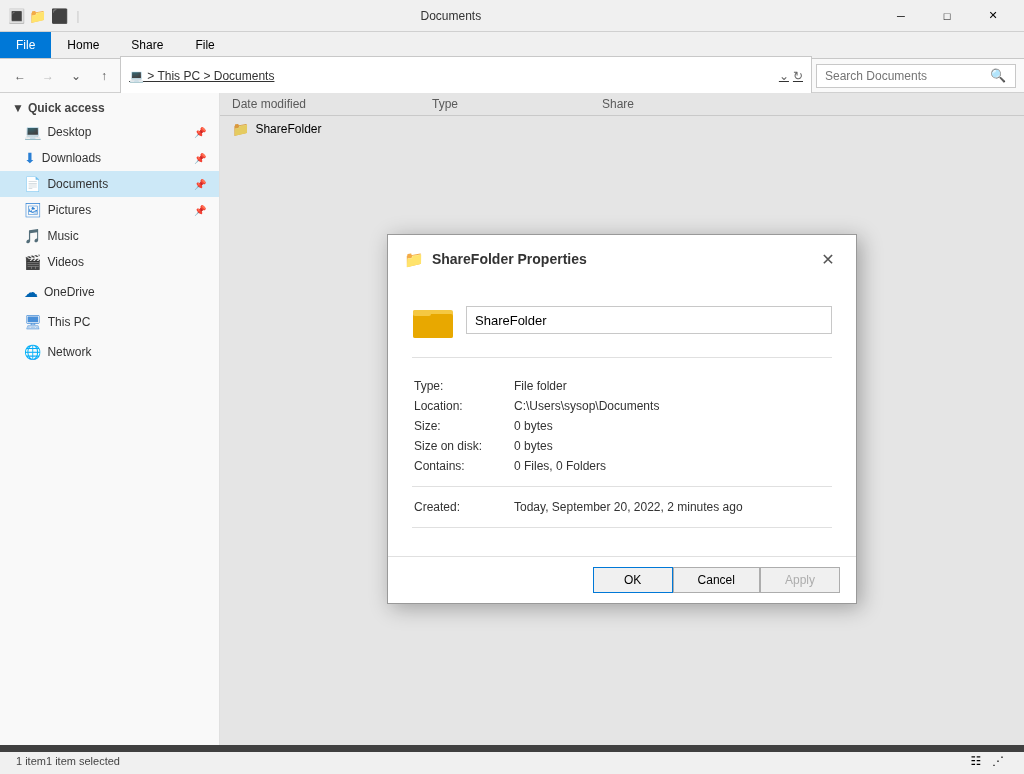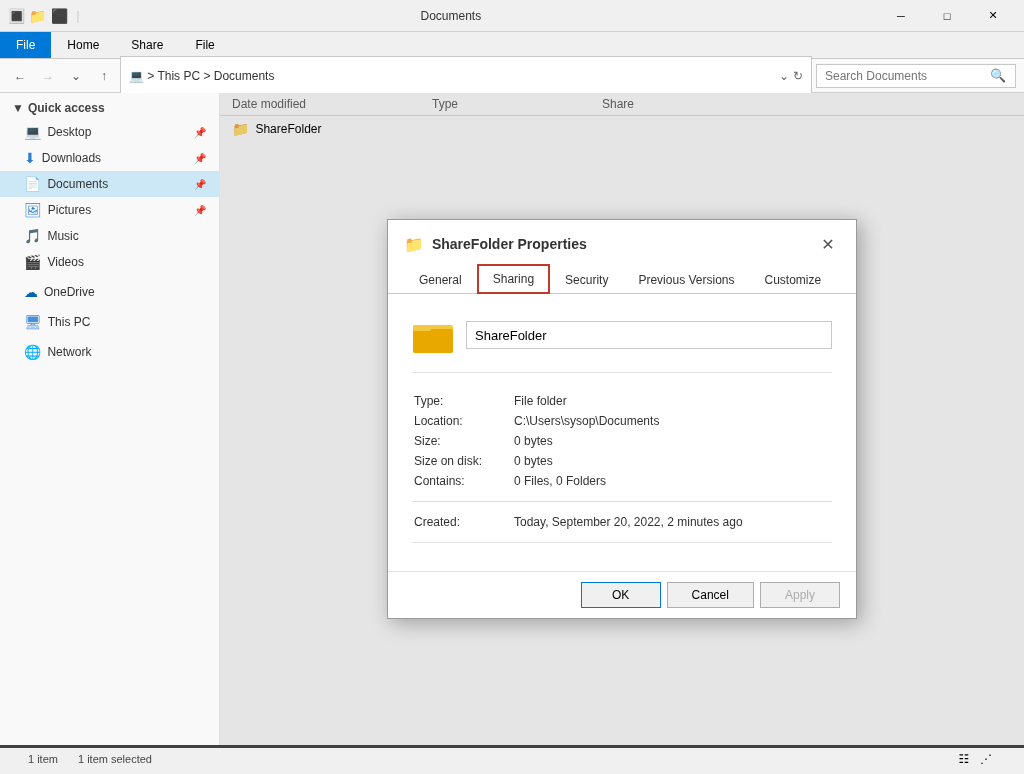--- a/index.html
+++ b/index.html
@@ -46,20 +46,21 @@
     .address-path {
       flex: 1;
       height: 40px;
       border: 1px solid #c8c8c8;
       background: white;
       display: flex;
       align-items: center;
       padding: 0 8px;
       font-size: 12px;
       color: #333;
+      text-decoration: underline;
     }
     .search-box {
       width: 200px;
       height: 24px;
       border: 1px solid #c8c8c8;
       background: white;
       display: flex;
       align-items: center;
       padding: 0 8px;
       gap: 4px;
@@ -138,27 +139,26 @@
       height: 26px;
       cursor: pointer;
       font-size: 12px;
     }
     .file-row .file-name { width: 300px; display: flex; align-items: center; gap: 6px; }
 
     
     .status-bar {
       height: 24px;
       background: #f0f0f0;
-      border-top: 3px solid #404040;
-      display: flex;
-      align-items: center;
-      padding: 0 28px;
+      border-top: 7px solid #404040;
+      display: flex;
+      align-items: center;
+      padding: 0 16px;
       font-size: 11px;
       color: #444;
-      gap: 20px;
     }
     .view-toggle { margin-left: auto; display: flex; gap: 2px; }
     .view-btn { width: 20px; height: 20px; border: none; background: transparent; cursor: pointer; font-size: 12px; display: flex; align-items: center; justify-content: center; }
 
     
     .dialog-overlay {
       position: absolute;
       top: 0; left: 0; right: 0; bottom: 0;
       background: rgba(0,0,0,0.1);
       display: flex;
@@ -272,21 +272,20 @@
       border: 1px solid #adadad;
       background: #f0f0f0;
       font-size: 12px;
       cursor: pointer;
     }
 
     
     .dialog-footer {
       display: flex;
       justify-content: flex-end;
-      gap: 6px;
       padding: 10px 16px;
       border-top: 1px solid #e0e0e0;
       background: white;
     }
     .dialog-btn {
       padding: 5px 24px;
       font-size: 12px;
       cursor: pointer;
       border: 1px solid #adadad;
       background: #f0f0f0;
@@ -425,27 +424,20 @@
 
     <div class="dialog-overlay">
       <div class="dialog">
 
         <div class="dialog-title-bar">
           <span class="dialog-title-icon">📁</span>
           <span class="dialog-title-text">ShareFolder Properties</span>
           <button class="dialog-close">✕</button>
         </div>
 
-        <div class="dialog-tabs">
-          <button class="dialog-tab">General</button>
-          <button class="dialog-tab highlighted">Sharing</button>
-          <button class="dialog-tab">Security</button>
-          <button class="dialog-tab">Previous Versions</button>
-          <button class="dialog-tab">Customize</button>
-        </div>
 
         <div class="dialog-content">
 
           <div class="folder-name-row">
             <div style="width:42px;height:42px;display:flex;align-items:center;justify-content:center;">
               <svg width="40" height="36" viewBox="0 0 40 36">
                 <rect x="0" y="8" width="40" height="28" rx="2" fill="#f5c842"></rect>
                 <rect x="0" y="12" width="40" height="24" rx="2" fill="#e8a800"></rect>
                 <rect x="0" y="8" width="18" height="6" rx="2" fill="#f5c842"></rect>
               </svg>

